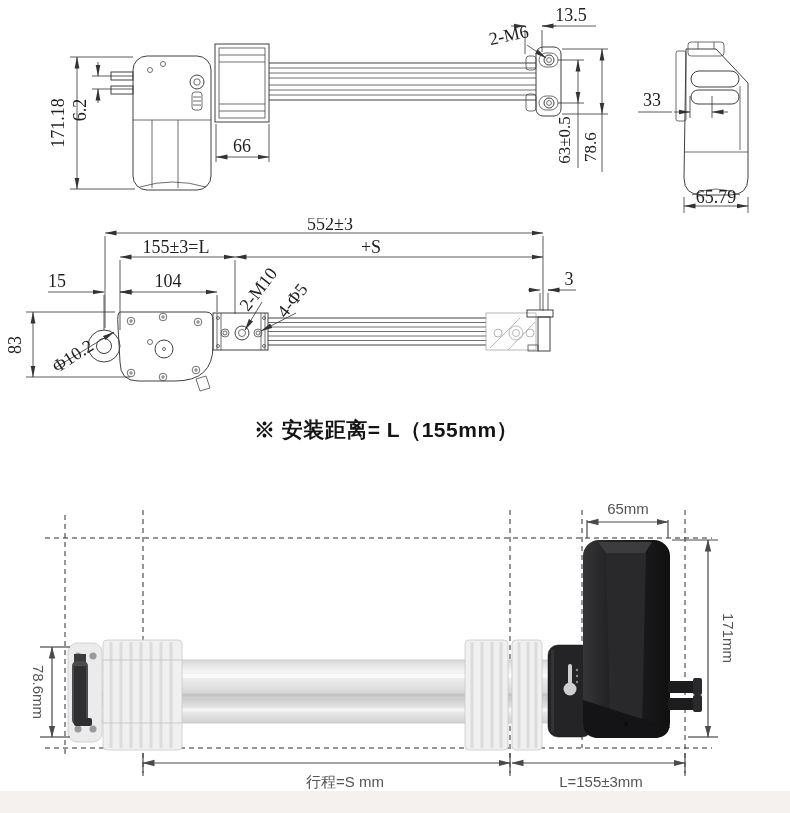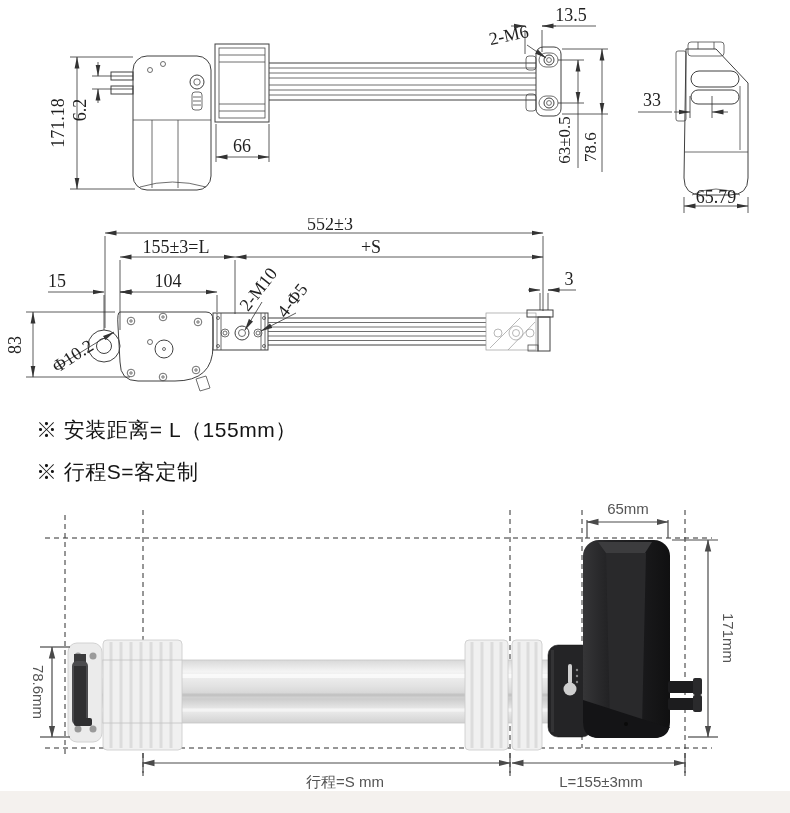--- a/index.html
+++ b/index.html
@@ -3,22 +3,22 @@
 <meta charset="utf-8">
 <style>
   html,body{margin:0;padding:0;background:#fff;}
   .page{position:relative;width:790px;height:813px;background:#ffffff;overflow:hidden;
         font-family:"Liberation Sans",sans-serif;}
   svg{position:absolute;left:0;display:block;}
   #svg-top{top:0;}
   #svg-mid{top:218px;}
   #svg-bot{top:490px;}
   .notes{position:absolute;left:36px;top:416px;width:700px;color:#141414;}
-  .note{font-size:21px;font-weight:400;letter-spacing:.5px;margin:0 0 14px 0;
-        font-family:"Liberation Sans",sans-serif;}
+  .note{font-size:21px;font-weight:700;letter-spacing:.5px;margin:0 0 14px 0;
+        font-family:"Liberation Sans",sans-serif;text-align:center;}
   .footer-strip{position:absolute;left:0;top:791px;width:790px;height:22px;background:#f4f1ee;}
   
   .ol{fill:none;stroke:#404040;stroke-width:1;}
   .ol2{fill:none;stroke:#4a4a4a;stroke-width:.8;}
   .thin{fill:none;stroke:#9a9a9a;stroke-width:.7;}
   .dim{fill:none;stroke:#333;stroke-width:.8;}
   .cad{font-family:"Liberation Serif",serif;fill:#1f1f1f;font-size:18px;}
   .cads{font-family:"Liberation Serif",serif;fill:#1f1f1f;font-size:17px;}
   
   .dash{fill:none;stroke:#2f2f2f;stroke-width:1;stroke-dasharray:5 4;}
@@ -296,21 +296,20 @@
   </g>
 
   <g>
     <line class="dim" x1="296" y1="95" x2="261" y2="113" marker-end="url(#arrM)"></line>
     <text class="cad" text-anchor="middle" transform="rotate(-52 297 86)" x="297" y="86">4-Φ5</text>
   </g>
 </svg>
 
 <div class="notes">
   <p class="note">※ 安装距离= L（155mm）</p>
-  <p class="note">※ 行程S=客定制</p>
 </div>
 
 <svg id="svg-bot" width="790" height="303" viewBox="0 0 790 303">
   <defs>
     <marker id="arrB" viewBox="0 0 12 8" markerWidth="12" markerHeight="8" refX="11.5" refY="4" orient="auto-start-reverse" markerUnits="userSpaceOnUse">
       <path d="M0,0.8 L12,4 L0,7.2 Z" fill="#4a4a4a"></path>
     </marker>
     <linearGradient id="tubeGrad" x1="0" y1="0" x2="0" y2="1">
       <stop offset="0" stop-color="#d8d8d8"></stop>
       <stop offset="0.18" stop-color="#f4f4f4"></stop>

